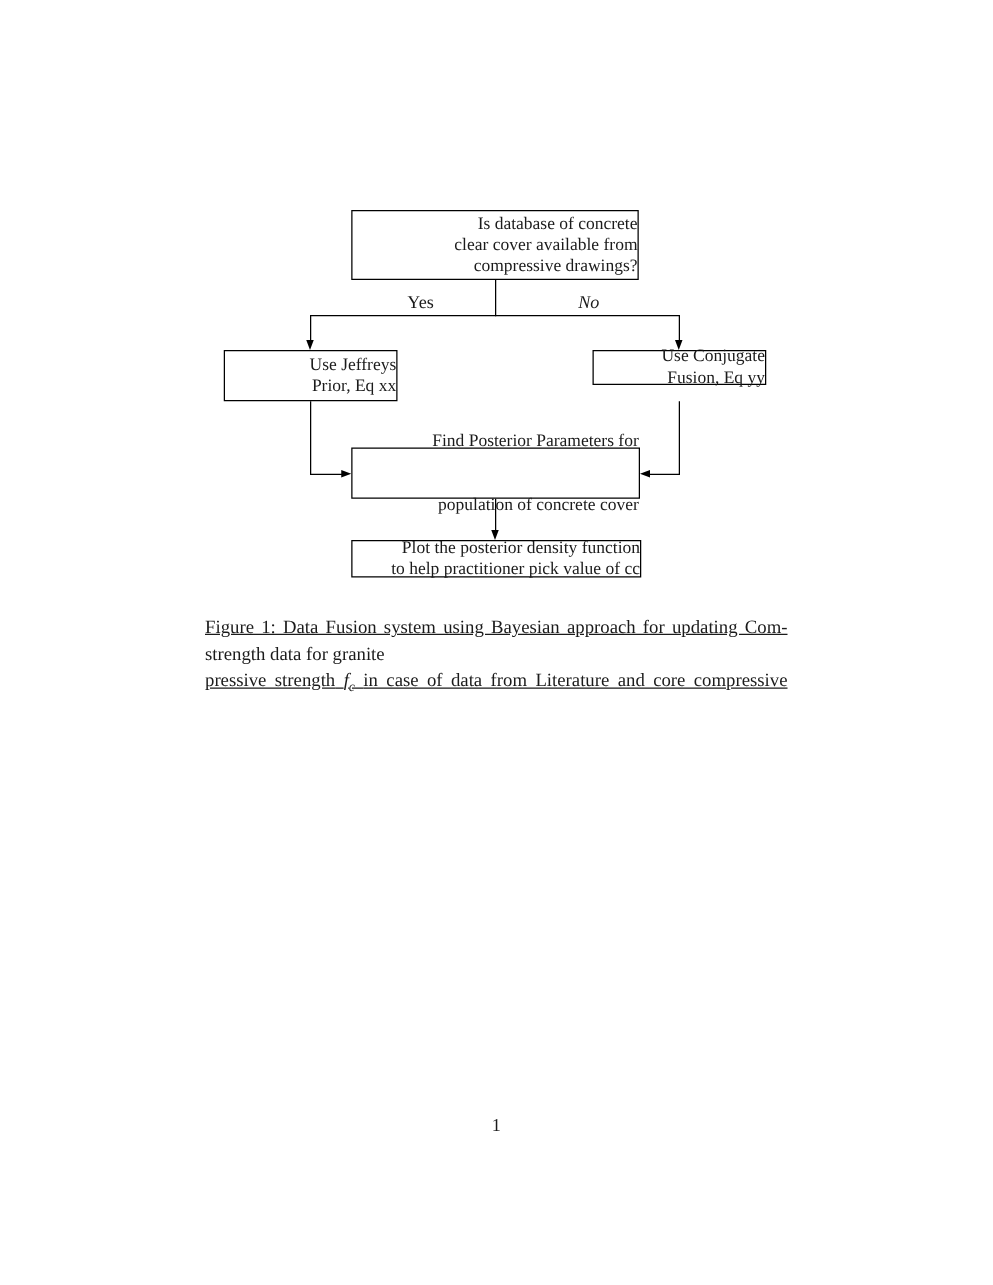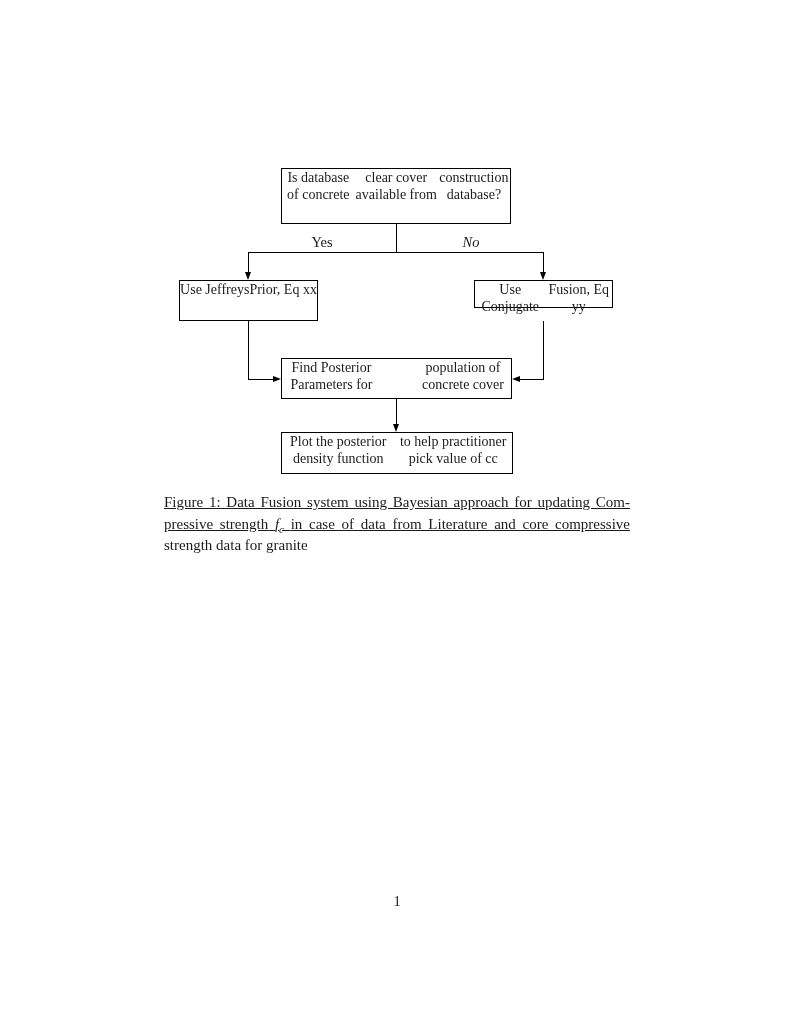--- a/index.html
+++ b/index.html
@@ -16,32 +16,32 @@
     color: #1b1b1b;
     overflow: hidden;
   }
   
   .node {
     position: absolute;
     box-sizing: border-box;
     border: 1px solid #000000;
     background: #ffffff;
     display: flex;
-    flex-direction: row;
+    flex-direction: column;
     justify-content: center;
-    align-items: flex-start;
+    align-items: flex-end;
     text-align: center;
     font-size: 14px;
     line-height: 17px;
   }
   .node-question  { left: 281px; top: 168px; width: 230px; height: 56px; }
   .node-jeffreys  { left: 179px; top: 280px; width: 139px; height: 41px; }
   .node-conjugate { left: 474px; top: 280px; width: 139px; height: 28px; }
   .node-posterior { left: 281px; top: 358px; width: 231px; height: 41px; gap: 34px; }
-  .node-plot      { left: 281px; top: 432px; width: 232px; height: 42px; }
+  .node-plot      { left: 281px; top: 432px; width: 232px; height: 30px; }
   
   .edge { position: absolute; background: #000000; }
   .edge.v { width: 1px; }
   .edge.h { height: 1px; }
   
   .arrow { position: absolute; width: 0; height: 0; }
   .arrow.down {
     border-left: 3.5px solid transparent;
     border-right: 3.5px solid transparent;
     border-top: 8px solid #000000;
@@ -57,21 +57,21 @@
     border-right: 8px solid #000000;
   }
   
   .edge-label {
     position: absolute;
     width: 50px;
     text-align: center;
     font-size: 14.5px;
     line-height: 16px;
   }
-  .edge-label-yes { left: 297px; top: 234px; }
+  .edge-label-yes { left: 297px; top: 234px; text-align: right; }
   .edge-label-no  { left: 446px; top: 234px; font-style: italic; }
   
   .caption {
     position: absolute;
     left: 164px;
     top: 492px;
     width: 466px;
     font-size: 15px;
     line-height: 21.5px;
   }
@@ -98,21 +98,21 @@
 </head>
 <body>
 
 <div class="page">
 
   <div>
 
     <div class="node node-question">
       <div>Is database of concrete</div>
       <div>clear cover available from</div>
-      <div>construction database?</div>
+      <div>compressive drawings?</div>
     </div>
 
     <div class="node node-jeffreys">
       <div>Use Jeffreys</div>
       <div>Prior, Eq xx</div>
     </div>
 
     <div class="node node-conjugate">
       <div>Use Conjugate</div>
       <div>Fusion, Eq yy</div>
@@ -147,23 +147,23 @@
 
     <div class="edge v" style="left:396px; top:399px; height:26px;"></div>
     <div class="arrow down" style="left:393px; top:424px;"></div>
 
     <div class="edge-label edge-label-yes">Yes</div>
     <div class="edge-label edge-label-no">No</div>
   </div>
 
   <div class="caption">
     <div class="cap-line just">Figure 1: Data Fusion system using Bayesian approach for updating Com-</div>
+    <div class="cap-line">strength data for granite</div>
     <div class="cap-line just">
       <span>pressive strength</span>
       <span class="math"><span class="mi">f</span><sub class="mi">c</sub></span>
       <span>in case of data from Literature and core compressive</span>
     </div>
-    <div class="cap-line">strength data for granite</div>
   </div>
 
   <div class="page-number">1</div>
 
 </div>
 
 </body></html>

